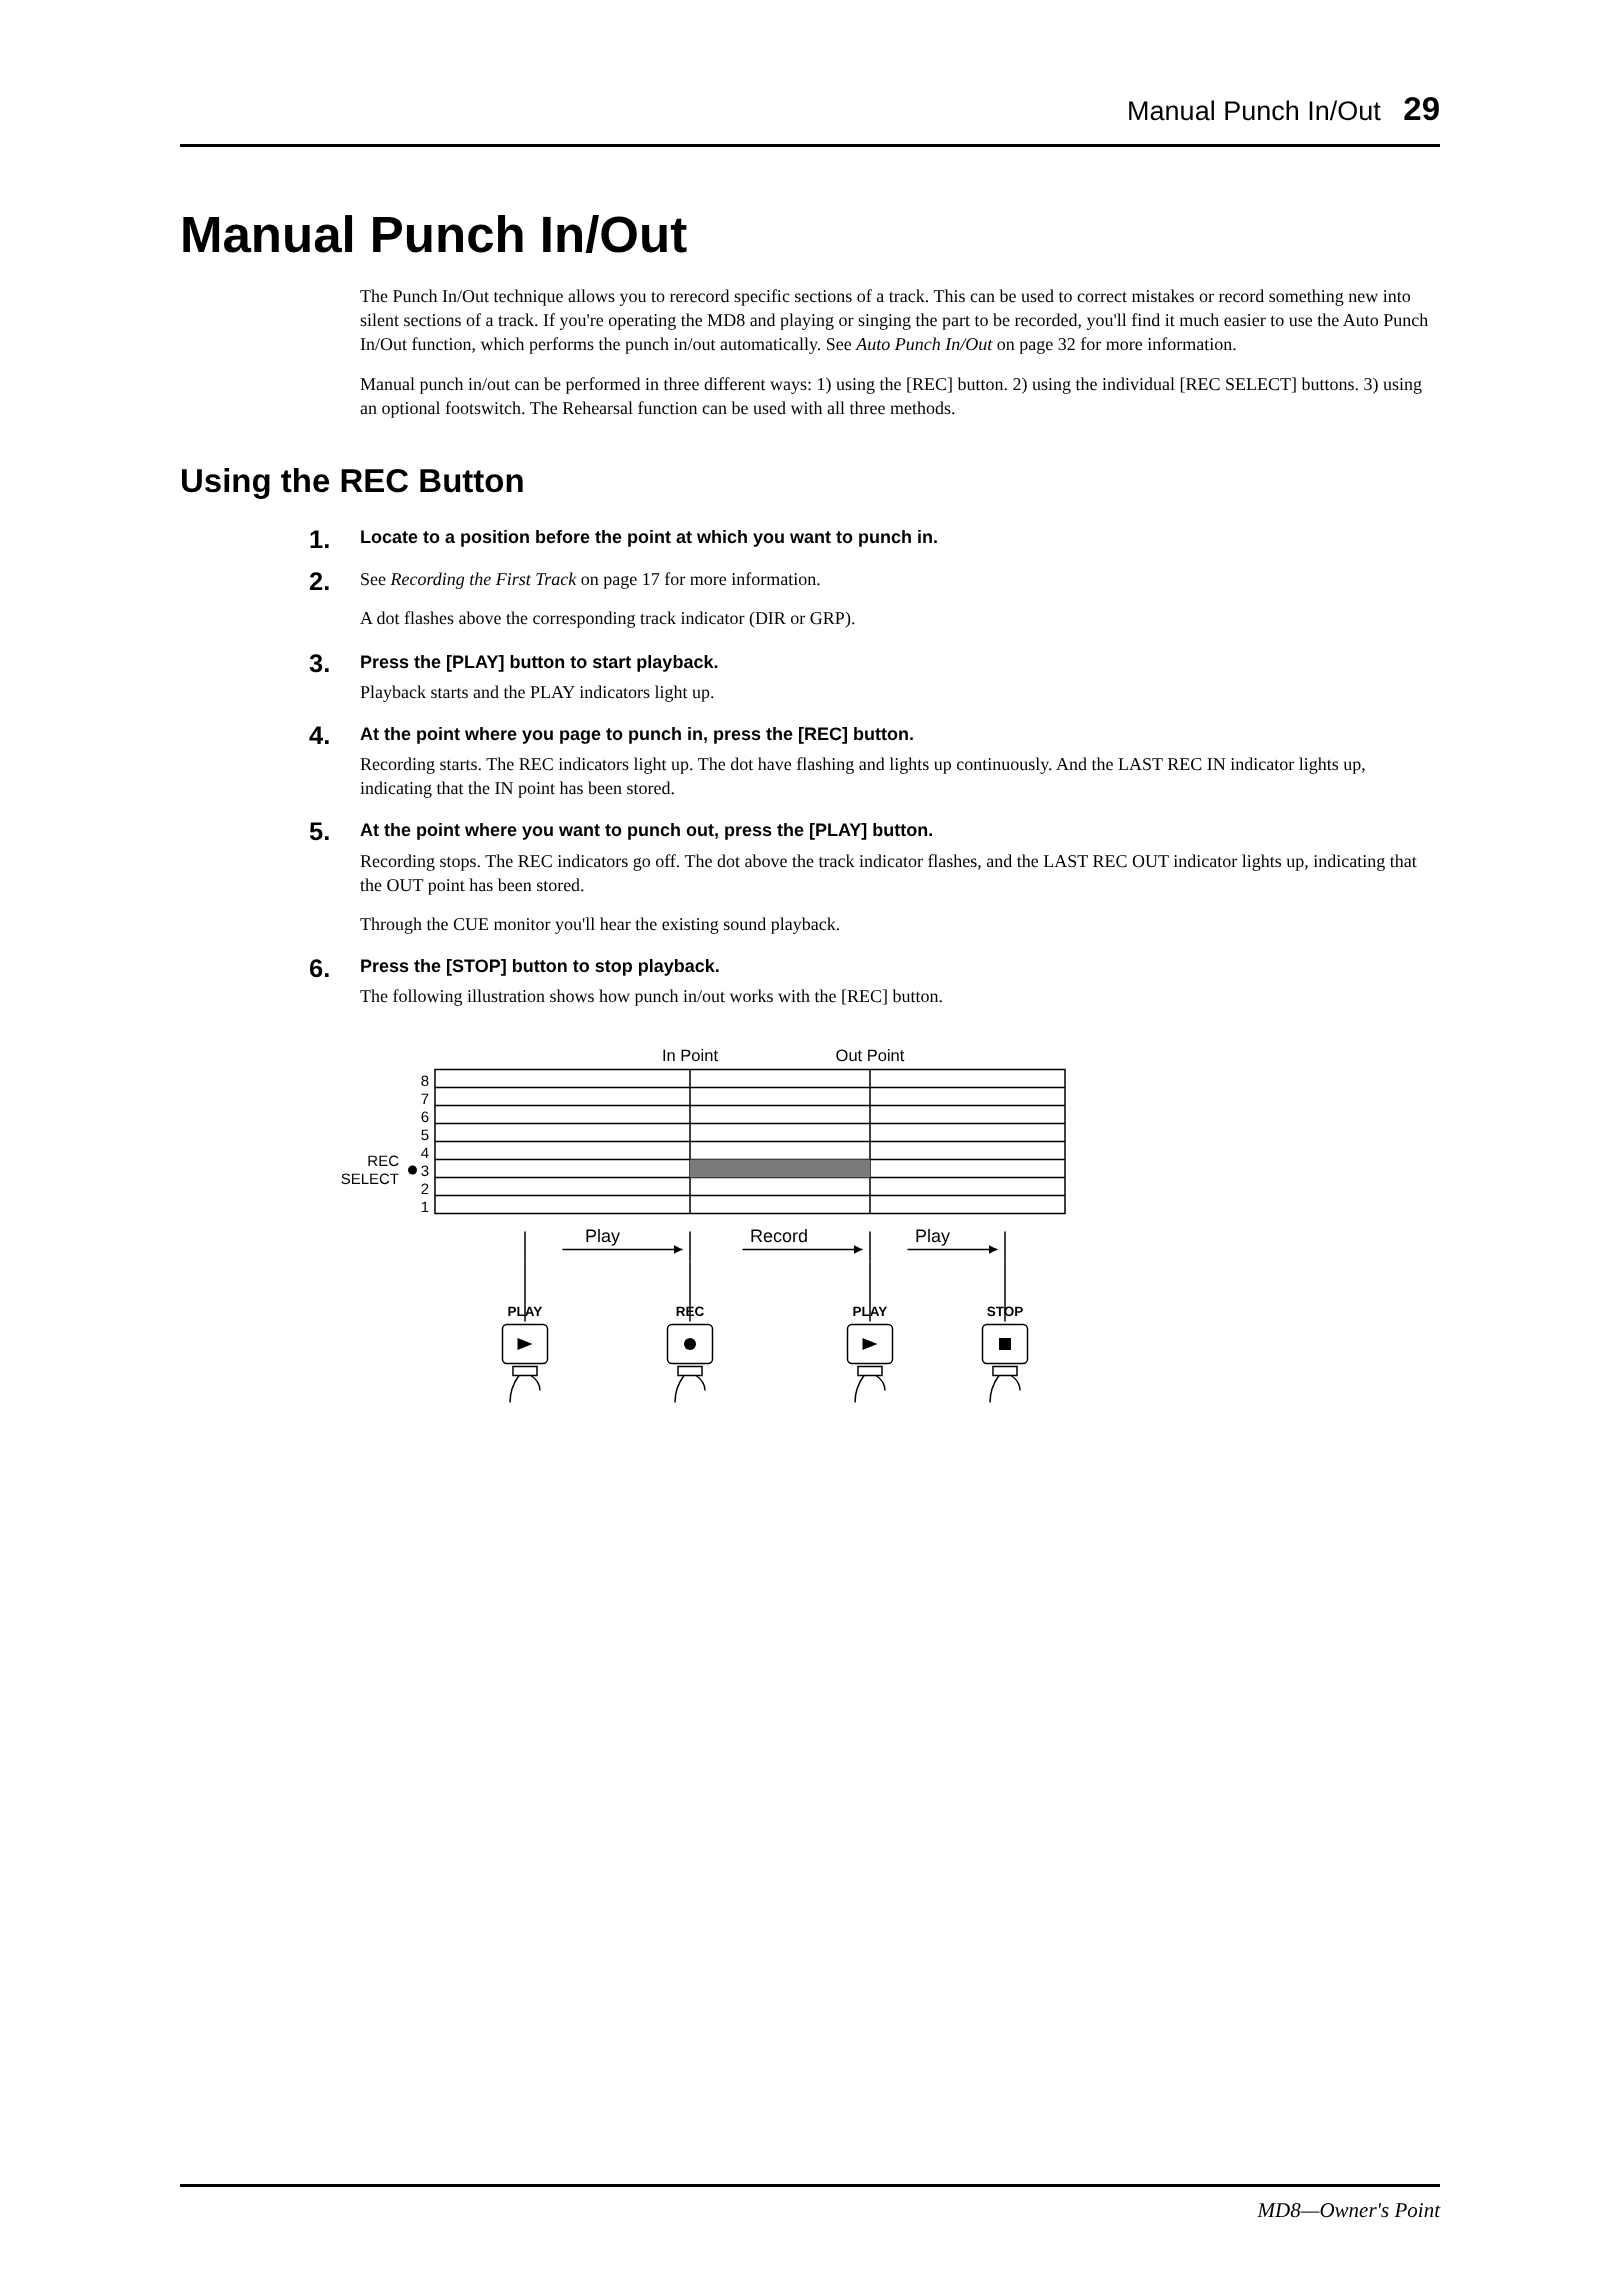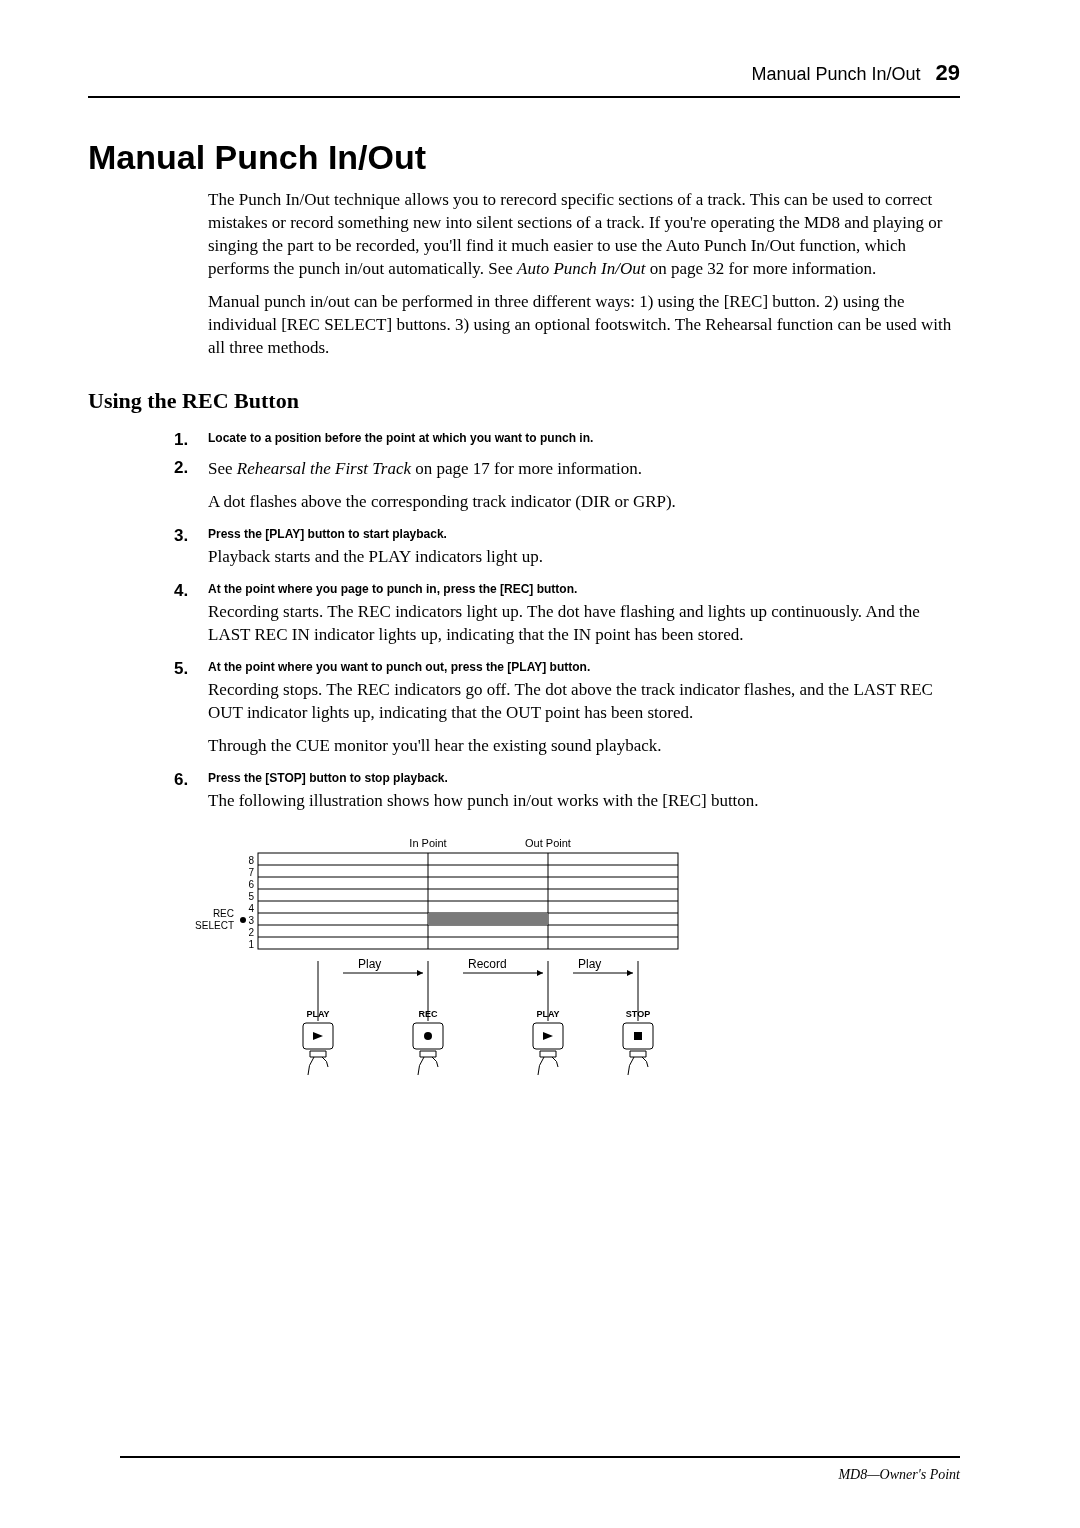--- a/index.html
+++ b/index.html
@@ -6,21 +6,21 @@
     margin: 0;
     padding: 0;
     background: #fff;
     font-family: "Times New Roman", Times, serif;
     color: #000;
     width: 1080px;
   }
   .page {
     width: 1080px;
     height: 1528px;
-    padding: 60px 120px 40px 88px;
+    padding: 60px 120px 40px 120px;
     box-sizing: border-box;
     position: relative;
   }
   .header {
     text-align: right;
     font-family: Arial, Helvetica, sans-serif;
     font-size: 18px;
     padding-bottom: 10px;
     border-bottom: 2px solid #000;
   }
@@ -35,27 +35,27 @@
     padding-top: 40px;
   }
   h1.section-title {
     font-family: Arial, Helvetica, sans-serif;
     font-size: 34px;
     font-weight: bold;
     margin: 0 0 12px 0;
     margin-left: -120px;
   }
   h2.subhead {
-    font-family: Liberation Serif, serif;
+    font-family: Liberation Sans, sans-serif;
     font-size: 22px;
     font-weight: bold;
     margin: 28px 0 8px -120px;
   }
   p {
-    font-size: 17px;
+    font-size: 12px;
     line-height: 1.35;
     margin: 8px 0 10px 0;
   }
   .italic { font-style: italic; }
   ol.steps {
     list-style: none;
     padding-left: 0;
     margin-left: -34px;
   }
   ol.steps > li {
@@ -124,21 +124,21 @@
     <h2 class="subhead">Using the REC Button</h2>
 
     <ol class="steps">
       <li>
         <span class="num">1.</span>
         <div class="step-title">Locate to a position before the point at which you want to punch in.</div>
       </li>
       <li>
         <span class="num">2.</span>
         <p>
-          <span>See </span><span class="italic">Rehearsal the First Track</span><span> on page 17 for more information.</span>
+          <span>See </span><span class="italic">Recording the First Track</span><span> on page 17 for more information.</span>
         </p>
         <p>A dot flashes above the corresponding track indicator (DIR or GRP).</p>
       </li>
       <li>
         <span class="num">3.</span>
         <div class="step-title">Press the [PLAY] button to start playback.</div>
         <p>Playback starts and the PLAY indicators light up.</p>
       </li>
       <li>
         <span class="num">4.</span>

